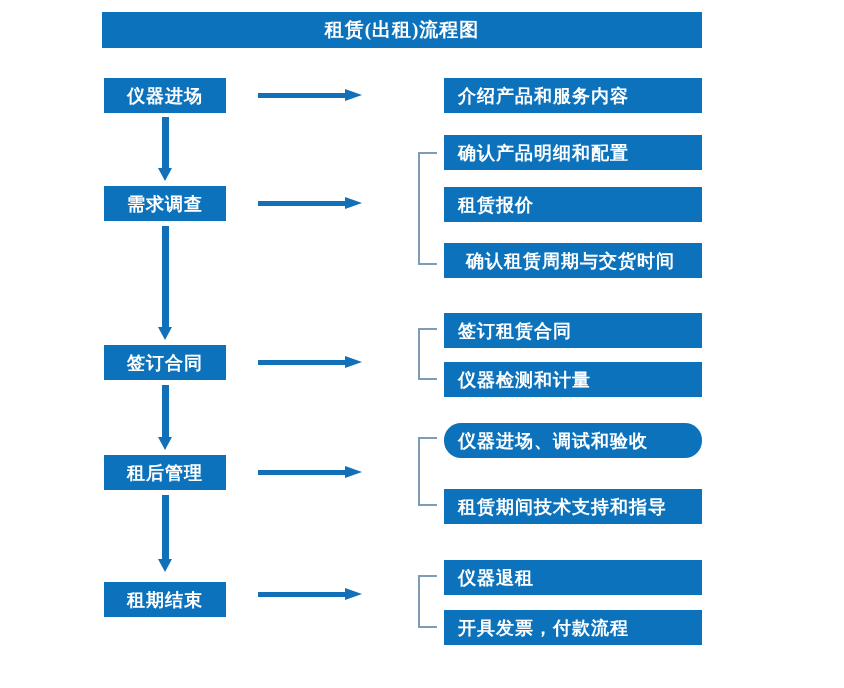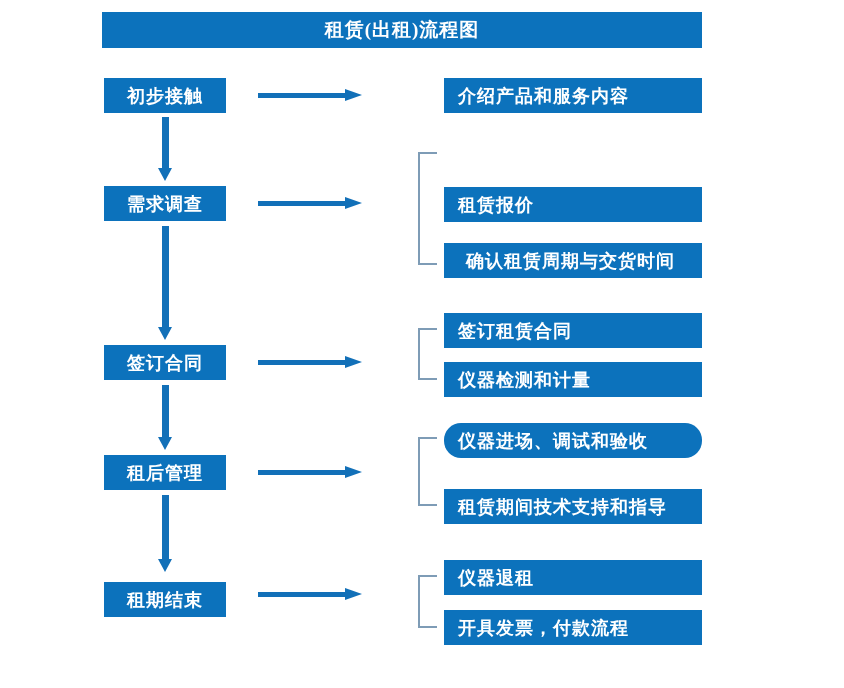--- a/index.html
+++ b/index.html
@@ -86,21 +86,21 @@
     background:transparent;
   }
 </style>
 </head>
 <body>
 
 <div id="canvas">
 
   <div class="title-banner">租赁(出租)流程图</div>
 
-  <div class="box left" style="top:78px;">初步接触</div>
+  <div class="box left" style="top:78px;">仪器进场</div>
   <div class="box left" style="top:186px;">需求调查</div>
   <div class="box left" style="top:345px;">签订合同</div>
   <div class="box left" style="top:455px;">租后管理</div>
   <div class="box left" style="top:582px;">租期结束</div>
 
   <div class="v-arrow" style="top:117px;height:64px;">
     <div class="stem" style="height:51px;"></div>
     <div class="head"></div>
   </div>
   <div class="v-arrow" style="top:226px;height:114px;">
@@ -136,20 +136,21 @@
     <div class="stem"></div>
       <div class="head"></div>
   </div>
 
   <div class="bracket" style="top:152px;height:113px;"></div>
   <div class="bracket" style="top:328px;height:52px;"></div>
   <div class="bracket" style="top:437px;height:69px;"></div>
   <div class="bracket" style="top:575px;height:53px;"></div>
 
   <div class="box right" style="top:78px;">介绍产品和服务内容</div>
+  <div class="box right" style="top:135px;">确认产品明细和配置</div>
   <div class="box right" style="top:187px;">租赁报价</div>
   <div class="box right" style="top:243px;padding-left:22px;">确认租赁周期与交货时间</div>
   <div class="box right" style="top:313px;">签订租赁合同</div>
   <div class="box right" style="top:362px;">仪器检测和计量</div>
   <div class="box right" style="top:423px;border-radius:17px;">仪器进场、调试和验收</div>
   <div class="box right" style="top:489px;">租赁期间技术支持和指导</div>
   <div class="box right" style="top:560px;">仪器退租</div>
   <div class="box right" style="top:610px;">开具发票，付款流程</div>
 
 </div>

